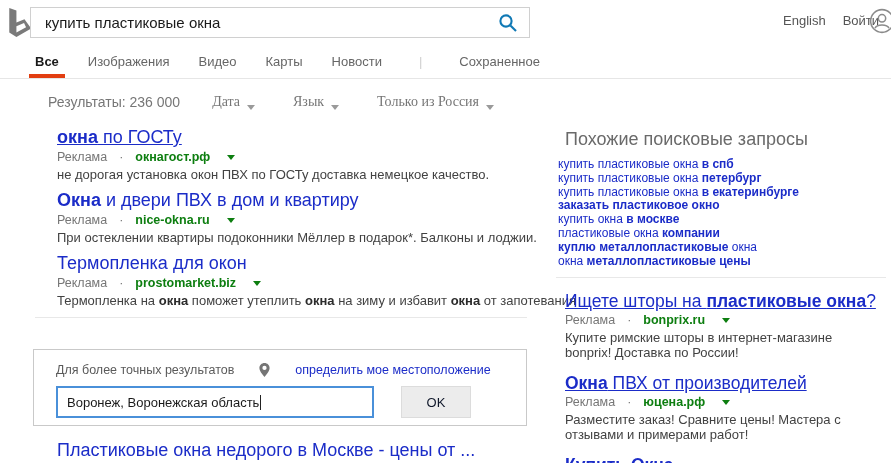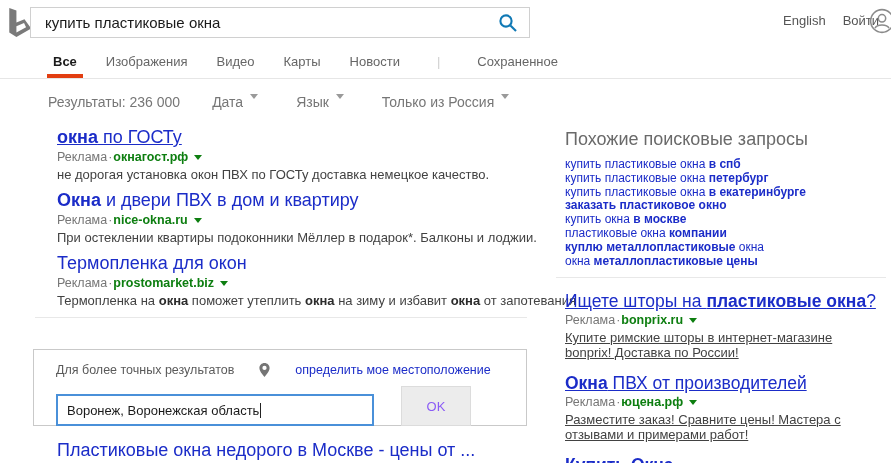--- a/index.html
+++ b/index.html
@@ -24,78 +24,78 @@
     font-size:15px; color:#1a1a1a; padding-left:14px; background:transparent;
   }
   .search-btn { width:42px; height:100%; display:flex; align-items:center; justify-content:center; cursor:pointer; }
   .hdr-right { position:absolute; left:783px; top:13px; display:flex; gap:17px; font-size:13px; color:#555; white-space:nowrap;text-align:right; }
   .hdr-right a { color:#555; }
   .user-icon { position:absolute; left:869px; top:8px; cursor:pointer; }
 
   
   .tabs {
     position:relative; height:33px; border-bottom:1px solid #e6e6e6;
-    padding-left:53px; display:flex; align-items:flex-end; gap:29px;
+    padding-left:35px; display:flex; align-items:flex-end; gap:29px;
     font-size:13px; color:#666;
   }
   .tab { padding-bottom:9px; position:relative; cursor:pointer; white-space:nowrap; }
   .tab.active { color:#1a1a1a; font-weight:bold; }
   .tab.active::after {
     content:""; position:absolute; left:-6px; right:-6px; bottom:0; height:4px;
     background:var(--tab-red, #e23e11);
   }
   .tab-sep { padding-bottom:9px; color:#cfcfcf; margin:0 8px; }
 
   
   .filters { padding:15px 0 12px 48px; display:flex; align-items:center; font-size:14px; color:#767676; }
   .f-count { margin-right:32px; }
-  .f-drop { margin-right:38px; cursor:pointer; display:flex; align-items:flex-start; }
+  .f-drop { margin-right:38px; cursor:pointer; display:flex; align-items:flex-end;font-family:Liberation Serif, serif; }
   .chev { display:inline-block; width:0; height:0; border-left:4px solid transparent; border-right:4px solid transparent; border-top:5px solid #9a9a9a; margin-left:7px; }
   .chev.green { border-top-color:var(--ad-green, #0d7e10); margin-left:5px; }
 
   
   .content { display:flex; margin-top:5px; }
   main { width:527px; flex:none; }
   aside { width:330px; margin-left:29px; flex:none; }
 
   
   .result { margin:0 0 7px 57px; }
   .r-title { font-size:18px; line-height:21px; color:var(--link-blue, #1b2cc8); display:inline-block; white-space:nowrap; }
   .r-title.u { text-decoration:underline; }
-  .r-attr { font-size:12.5px; line-height:16px; color:#767676; display:flex; align-items:center; gap:1px; margin-top:1px; }
+  .r-attr { font-size:12.5px; line-height:16px; color:#767676; display:flex; align-items:center; gap:12px; margin-top:1px; }
   .r-domain { color:var(--ad-green, #0d7e10); font-weight:bold; cursor:pointer; }
   .r-domain.plain { font-weight:normal; }
   .r-desc { font-size:13px; line-height:17px; color:#424242; margin-top:1px; white-space:nowrap; }
   .r-desc .seg-b { color:#2b2b2b; }
   .divider { height:1px; background:#e8e8e8; margin:8px 0 0 35px; width:492px; }
 
   
   .locbox { margin:31px 0 0 33px; width:494px; height:77px; border:1px solid #c9c9c9; background:#fff; }
   .loc-row1 { margin:12px 0 0 22px; display:flex; align-items:center; font-size:12.5px; color:#5a5a5a; gap:24px; }
   .loc-link { color:var(--link-blue, #1b2cc8); }
   .loc-row2 { margin:8px 0 0 22px; display:flex; align-items:flex-end; }
   .loc-input {
     width:318px; height:32px; border:2px solid var(--input-border, #4a90d9);
     display:flex; align-items:center; padding-left:9px; font-size:13px; color:#1a1a1a; background:#fff; cursor:text;
   }
   .caret-bar { width:1px; height:15px; background:#222; margin-left:1px; }
   .ok-btn {
-    margin-left:27px; width:70px; height:40px; background:#ececec; border:1px solid #dcdcdc;
-    color:#8b5cf6; font-size:13px; display:flex; align-items:center; justify-content:center; cursor:pointer;
+    margin-left:27px; width:70px; height:32px; background:#ececec; border:1px solid #dcdcdc;
+    color:#0f172a; font-size:13px; display:flex; align-items:center; justify-content:center; cursor:pointer;
   }
   .r4 { margin-top:14px; }
 
   
   .sb-heading { font-size:18px; line-height:20px; font-weight:normal; color:#6a6a6a; margin:2px 0 9px 9px; }
-  .sb-related { margin-left:9px; }
+  .sb-related { margin-left:2px; }
   .sb-related a { display:block; font-size:12px; line-height:13.8px; color:var(--link-blue, #1b2cc8); white-space:nowrap; }
   .sb-divider { height:1px; background:#e8e8e8; margin:9px 0 0 0; }
   .sb-ad { margin:13px 0 0 9px; }
   .sb-ad .t { font-size:17.5px; line-height:20px; color:var(--link-blue, #1b2cc8); display:inline-block;text-decoration:underline; }
-  .sb-ad .r-desc { white-space:normal; width:316px; line-height:15px; margin-top:2px;text-decoration:underline; }
+  .sb-ad .r-desc { white-space:normal; width:316px; line-height:15px; margin-top:2px; }
 
   
   svg { display:block; }
 </style>
 </head>
 <body>
 
 <div class="hdr">
   <div class="logo">
     <svg width="26" height="34" viewBox="0 0 28 38">

